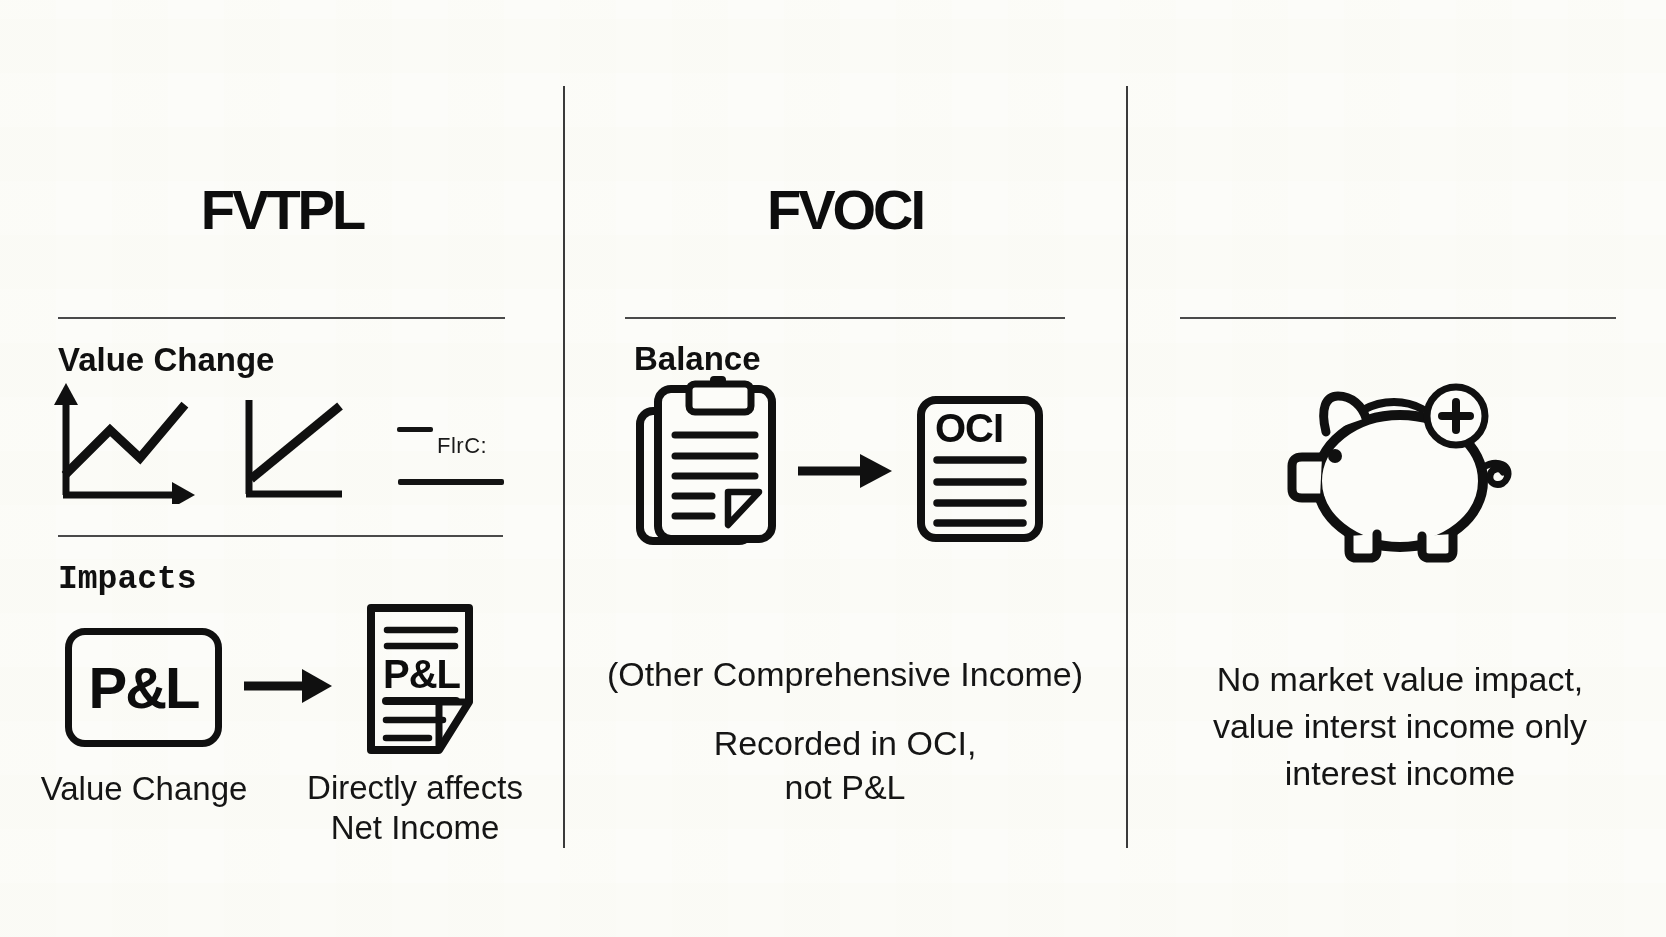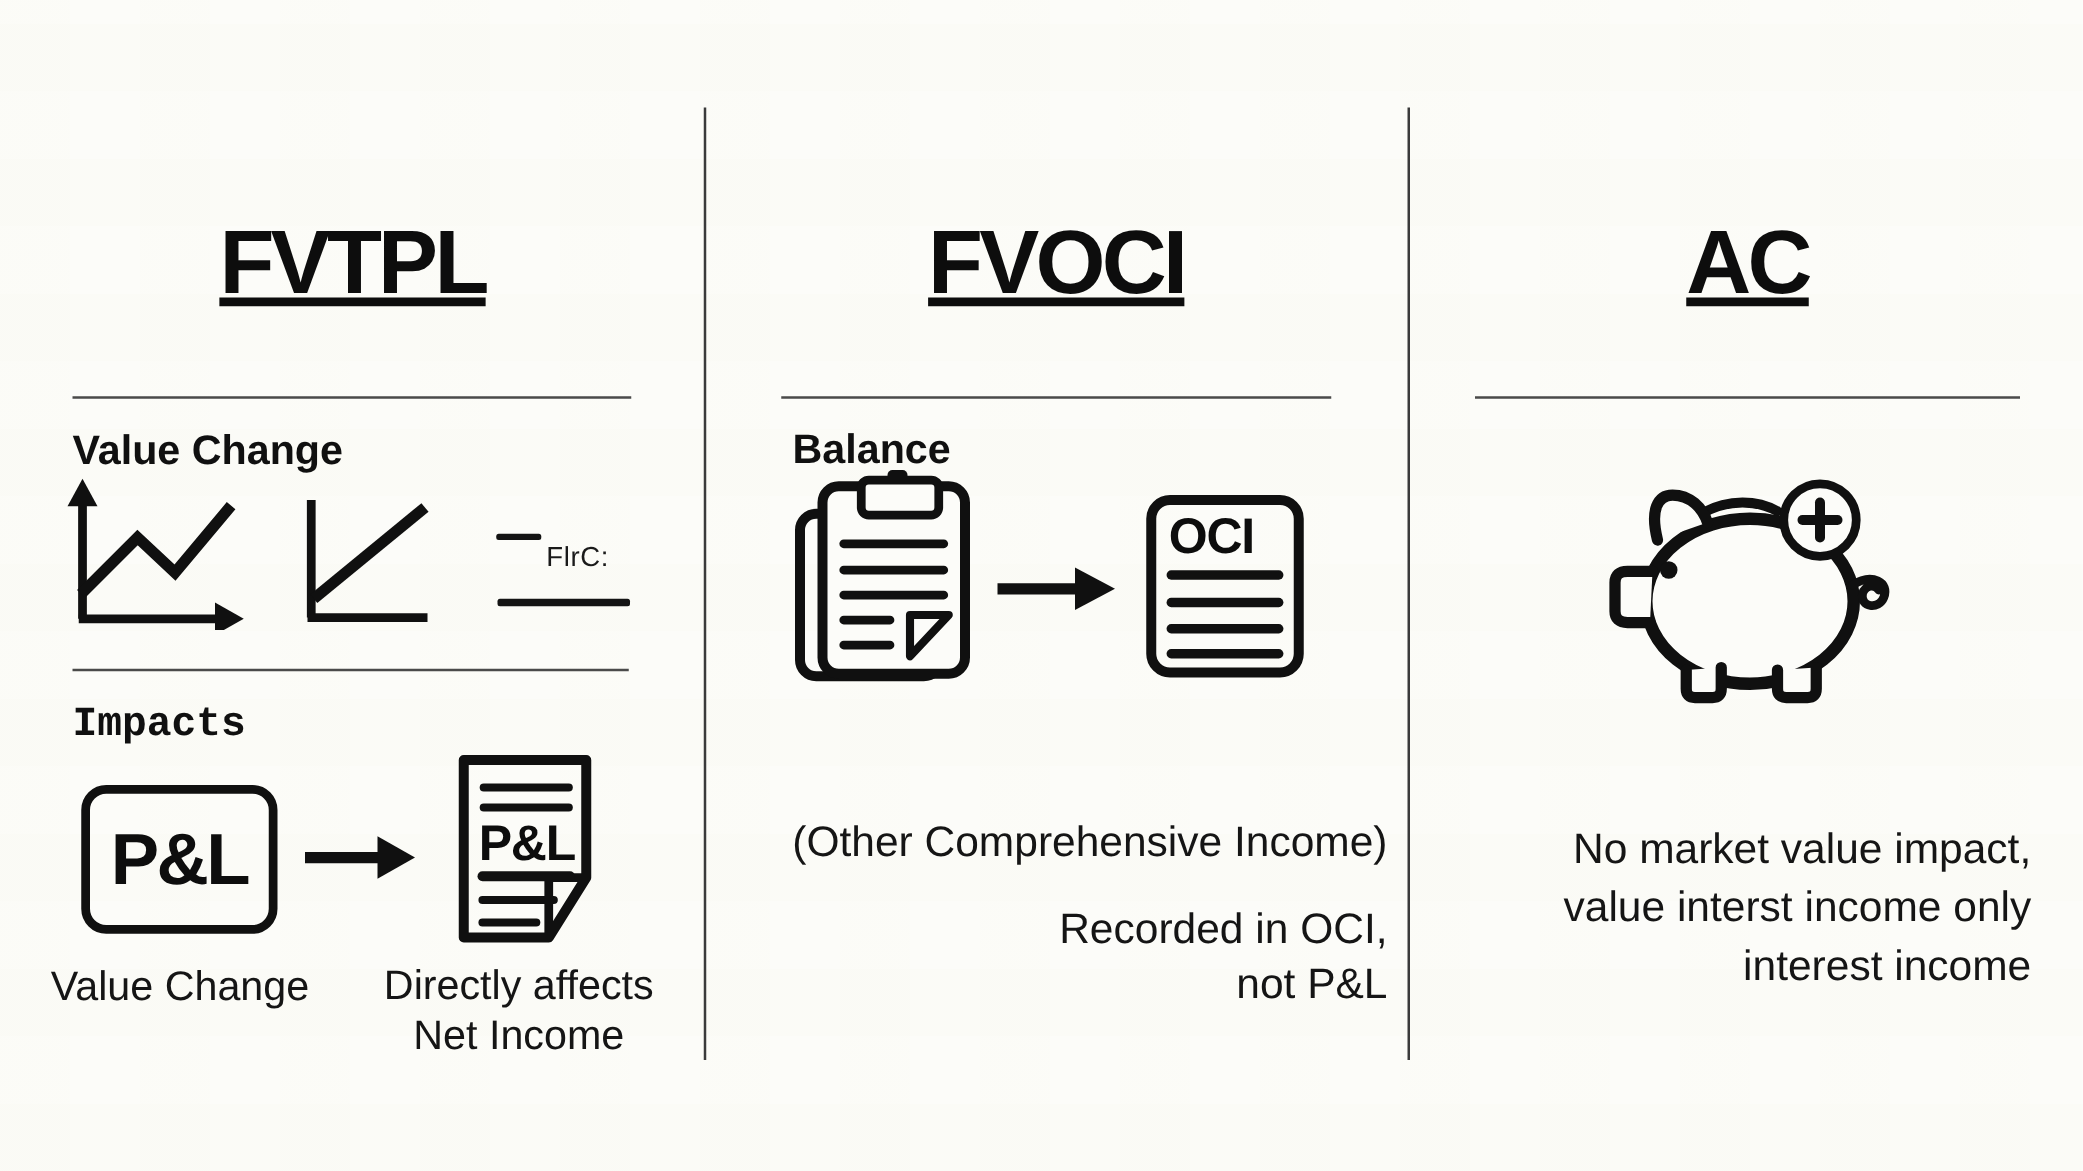--- a/index.html
+++ b/index.html
@@ -11,25 +11,25 @@
       repeating-linear-gradient(90deg, rgba(251,251,246,.6) 0 56px, rgba(255,255,255,0) 56px 112px),
       #fcfcf9;
     color:#111;
   }
   .col{position:absolute;inset:0;pointer-events:none;}
   .col > *{pointer-events:auto;}
   .divider{position:absolute;width:2px;background:#3a3a3a;}
   .rule{position:absolute;height:2px;background:#4a4a4a;}
   .title{
     position:absolute;width:454px;top:160px;text-align:center;
-    font-size:72px;font-weight:bold;letter-spacing:-3px;line-height:100px;color:#0d0d0d;text-decoration:underline;
+    font-size:56px;font-weight:bold;letter-spacing:-3px;line-height:100px;color:#0d0d0d;
   }
   .heading{position:absolute;font-size:33px;font-weight:bold;line-height:40px;color:#101010;}
   .caption{position:absolute;font-size:33px;line-height:40px;text-align:center;color:#151515;}
-  .bodytext{position:absolute;font-size:34px;text-align:right;color:#151515;}
+  .bodytext{position:absolute;font-size:34px;text-align:center;color:#151515;}
   .legend-line{position:absolute;background:#141414;border-radius:2px;}
   .legend-text{position:absolute;font-size:22px;color:#1a1a1a;letter-spacing:.5px;}
   .plbox{
     position:absolute;left:65px;top:628px;width:157px;height:119px;box-sizing:border-box;
     border:7px solid #101010;border-radius:20px;display:flex;align-items:center;justify-content:center;
   }
   .plbox span{font-size:58px;font-weight:bold;letter-spacing:-2px;color:#0d0d0d;}
   svg{position:absolute;display:block;}
   svg .stroke{stroke:#101010;fill:none;}
   svg .fillbg{fill:#fcfcf9;}
@@ -134,21 +134,20 @@
     </svg>
 
     <div class="bodytext" style="left:580px;top:652px;width:530px;line-height:44px;">(Other Comprehensive Income)</div>
     <div class="bodytext" style="left:580px;top:721px;width:530px;line-height:44px;">
       <div>Recorded in OCI,</div>
       <div>not P&amp;L</div>
     </div>
   </div>
 
   <div class="col">
-    <div class="title" style="left:1171px;">AC</div>
     <div class="rule" style="left:1180px;top:317px;width:436px;"></div>
 
     <svg style="left:1278px;top:374px;" width="240" height="200" viewBox="0 0 240 200">
 
       <g>
         <path class="stroke" d="M85,36 C105,25 128,26 144,35" stroke-width="8" stroke-linecap="round"></path>
         <path class="stroke" d="M95,54 C110,47 126,47 138,53" stroke-width="9" stroke-linecap="round"></path>
       </g>
 
       <ellipse class="stroke fillbg" cx="122" cy="107" rx="83" ry="66" stroke-width="10"></ellipse>

